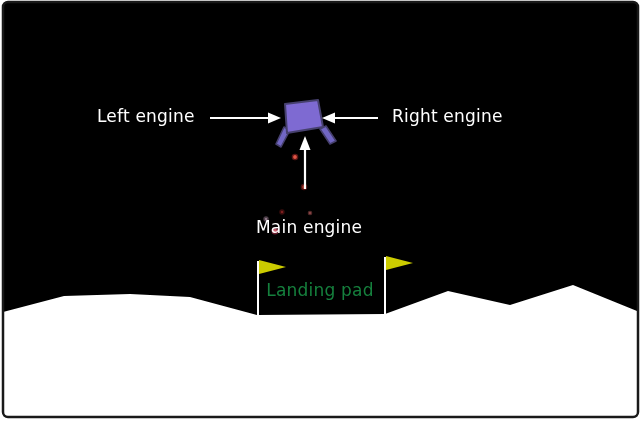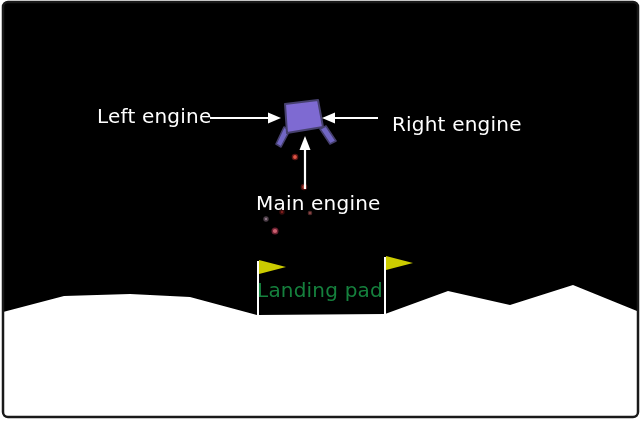--- a/index.html
+++ b/index.html
@@ -4,25 +4,25 @@
 <style>
   html,body{margin:0;padding:0;}
   body{
     width:640px;height:424px;position:relative;overflow:hidden;
     background:#ffffff;
     font-family:"DejaVu Sans",sans-serif;
   }
   #scene{position:absolute;left:0;top:0;width:640px;height:424px;}
   .lbl{
     position:absolute;color:#ffffff;
-    font-size:20px;line-height:18px;white-space:nowrap;
+    font-size:17px;line-height:18px;white-space:nowrap;
     letter-spacing:.2px;
   }
   #lbl-left{left:97px;top:107px;}
-  #lbl-right{left:392px;top:107px;margin-top:8px;}
+  #lbl-right{left:392px;top:107px;}
   #lbl-main{left:256px;top:194px;}
   #lbl-pad{left:320px;top:281px;transform:translateX(-50%);}
 </style>
 </head>
 <body style="background: rgb(255, 255, 255);">
 
 <svg id="scene" viewBox="0 0 640 424" xmlns="http://www.w3.org/2000/svg">
   <defs>
     <clipPath id="frameClip">
         <rect id="clipRect" x="3" y="2" width="635" height="415" rx="5"></rect>
@@ -49,14 +49,14 @@
       <line x1="334" y1="118" x2="378" y2="118" stroke="#ffffff" stroke-width="2.2"></line>
       <polygon points="322,118 335,112.5 335,123.5" fill="#ffffff"></polygon>
       <line x1="305" y1="149" x2="305" y2="189" stroke="#ffffff" stroke-width="2.2"></line>
       <polygon points="305,136 299.5,150 310.5,150" fill="#ffffff"></polygon>
     </g>
   <rect id="frameBorder" fill="none" x="3" y="2" width="635" height="415" rx="5" stroke="#191919" stroke-width="2.5"></rect>
 </svg>
 
 <div class="lbl" id="lbl-left" style="color: rgb(255, 255, 255);">Left engine</div>
 <div class="lbl" id="lbl-right" style="color: rgb(255, 255, 255);">Right engine</div>
-<div class="lbl" id="lbl-main" style="color: rgb(255, 255, 255);">Main engine</div>
+<div class="lbl" id="lbl-main" style="color: rgb(255, 255, 255); margin-top: 24px;">Main engine</div>
 <div class="lbl" id="lbl-pad" style="color: #15803d;">Landing pad</div>
 
 </body></html>

